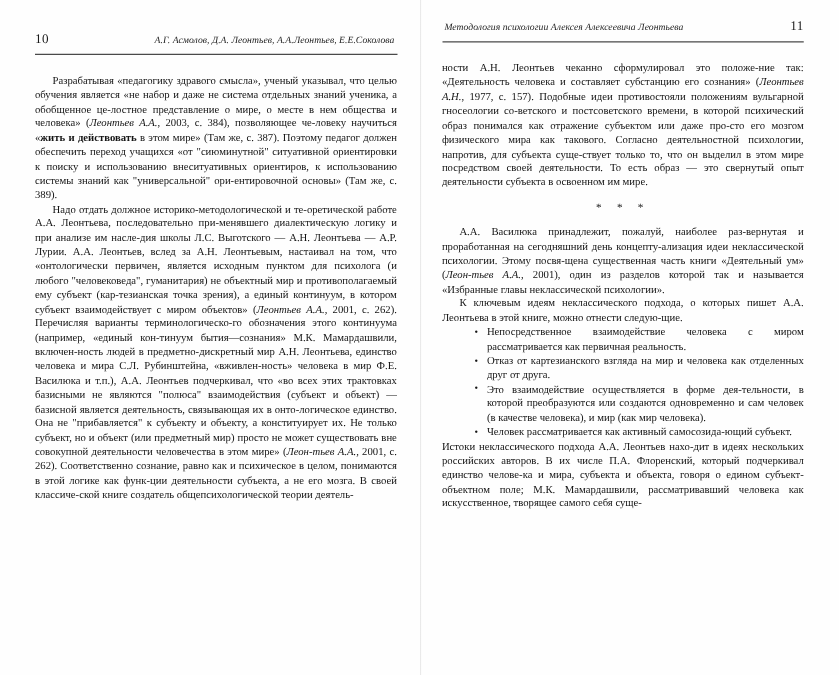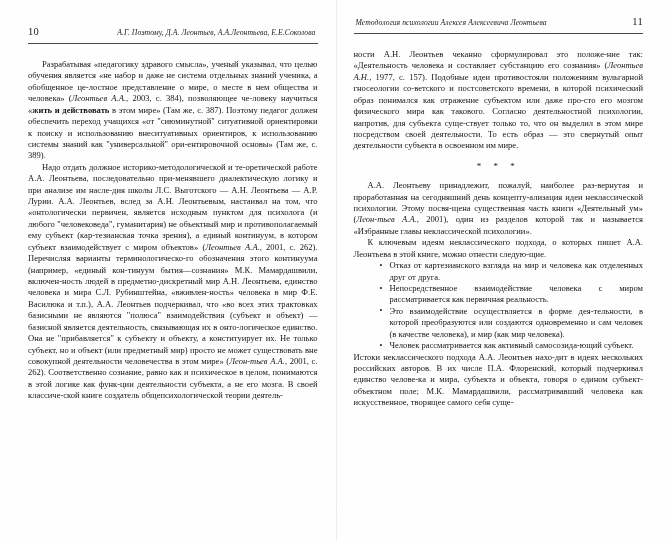--- a/index.html
+++ b/index.html
@@ -129,21 +129,21 @@
   }
 </style>
 </head>
 <body>
 
 <div class="spread">
 
   <div class="page page-left">
     <div class="runhead runhead-left">
       <span class="folio">10</span>
-      <span class="runhead-title">А.Г. Поэтому, Д.А. Леонтьев, А.А.Леонтьева, Е.Е.Соколова</span>
+      <span class="runhead-title">А.Г. Асмолов, Д.А. Леонтьев, А.А.Леонтьев, Е.Е.Соколова</span>
     </div>
     <div class="col">
       <div>
           <p class="para"><span>Разрабатывая «педагогику здравого смысла», ученый указывал, что целью обучения является «не набор и даже не система отдельных знаний ученика, а обобщенное це-лостное представление о мире, о месте в нем общества и человека» (</span><i>Леонтьев А.А.</i><span>, 2003, с. 384), позволяющее че-ловеку научиться «</span><b>жить и действовать</b><span> в этом мире» (Там же, с. 387). Поэтому педагог должен обеспечить переход учащихся «от "сиюминутной" ситуативной ориентировки к поиску и использованию внеситуативных ориентиров, к использованию системы знаний как "универсальной" ори-ентировочной основы» (Там же, с. 389).</span></p>
           <p class="para"><span>Надо отдать должное историко-методологической и те-оретической работе А.А. Леонтьева, последовательно при-менявшего диалектическую логику и при анализе им насле-дия школы Л.С. Выготского — А.Н. Леонтьева — А.Р. Лурии. А.А. Леонтьев, вслед за А.Н. Леонтьевым, настаивал на том, что «онтологически первичен, является исходным пунктом для психолога (и любого "человековеда", гуманитария) не объектный мир и противополагаемый ему субъект (кар-тезианская точка зрения), а единый континуум, в котором субъект взаимодействует с миром объектов» (</span><i>Леонтьев А.А.</i><span>, 2001, с. 262). Перечисляя варианты терминологическо-го обозначения этого континуума (например, «единый кон-тинуум бытия—сознания» М.К. Мамардашвили, включен-ность людей в предметно-дискретный мир А.Н. Леонтьева, единство человека и мира С.Л. Рубинштейна, «вживлен-ность» человека в мир Ф.Е. Василюка и т.п.), А.А. Леонтьев подчеркивал, что «во всех этих трактовках базисными не являются "полюса" взаимодействия (субъект и объект) — базисной является деятельность, связывающая их в онто-логическое единство. Она не "прибавляется" к субъекту и объекту, а конституирует их. Не только субъект, но и объект (или предметный мир) просто не может существовать вне совокупной деятельности человечества в этом мире» (</span><i>Леон-тьев А.А.</i><span>, 2001, с. 262). Соответственно сознание, равно как и психическое в целом, понимаются в этой логике как функ-ции деятельности субъекта, а не его мозга. В своей классиче-ской книге создатель общепсихологической теории деятель-</span></p>
         </div>
     </div>
   </div>
 
   <div class="gutter"></div>
@@ -152,26 +152,26 @@
     <div class="runhead runhead-right">
       <span class="runhead-title">Методология психологии Алексея Алексеевича Леонтьева</span>
       <span class="folio">11</span>
     </div>
     <div class="col">
       <div>
           <p class="para cont"><span>ности А.Н. Леонтьев чеканно сформулировал это положе-ние так: «Деятельность человека и составляет субстанцию его сознания» (</span><i>Леонтьев А.Н.</i><span>, 1977, с. 157). Подобные идеи противостояли положениям вульгарной гносеологии со-ветского и постсоветского времени, в которой психический образ понимался как отражение субъектом или даже про-сто его мозгом физического мира как такового. Согласно деятельностной психологии, напротив, для субъекта суще-ствует только то, что он выделил в этом мире посредством своей деятельности. То есть образ — это свернутый опыт деятельности субъекта в освоенном им мире.</span></p>
         </div>
       <div class="sep">* * *</div>
       <div>
-          <p class="para"><span>А.А. Леонтьеву принадлежит, пожалуй, наиболее раз-вернутая и проработанная на сегодняшний день концепту-ализация идеи неклассической психологии. Этому посвя-щена существенная часть книги «Деятельный ум» (</span><i>Леон-тьев А.А.</i><span>, 2001), один из разделов которой так и называется «Избранные главы неклассической психологии».</span></p>
+          <p class="para"><span>А.А. Василюка принадлежит, пожалуй, наиболее раз-вернутая и проработанная на сегодняшний день концепту-ализация идеи неклассической психологии. Этому посвя-щена существенная часть книги «Деятельный ум» (</span><i>Леон-тьев А.А.</i><span>, 2001), один из разделов которой так и называется «Избранные главы неклассической психологии».</span></p>
           <p class="para"><span>К ключевым идеям неклассического подхода, о которых пишет А.А. Леонтьева в этой книге, можно отнести следую-щие.</span></p>
         </div>
       <ul class="bullets">
+          <li>Непосредственное взаимодействие человека с миром рассматривается как первичная реальность.</li>
           <li>Отказ от картезианского взгляда на мир и человека как отделенных друг от друга.</li>
-          <li>Непосредственное взаимодействие человека с миром рассматривается как первичная реальность.</li>
           <li>Это взаимодействие осуществляется в форме дея-тельности, в которой преобразуются или создаются одновременно и сам человек (в качестве человека), и мир (как мир человека).</li>
           <li>Человек рассматривается как активный самосозида-ющий субъект.</li>
         </ul>
       <div>
           <p class="para cont"><span>Истоки неклассического подхода А.А. Леонтьев нахо-дит в идеях нескольких российских авторов. В их числе П.А. Флоренский, который подчеркивал единство челове-ка и мира, субъекта и объекта, говоря о едином субъект-объектном поле; М.К. Мамардашвили, рассматривавший человека как искусственное, творящее самого себя суще-</span></p>
         </div>
     </div>
   </div>
 
 </div>

